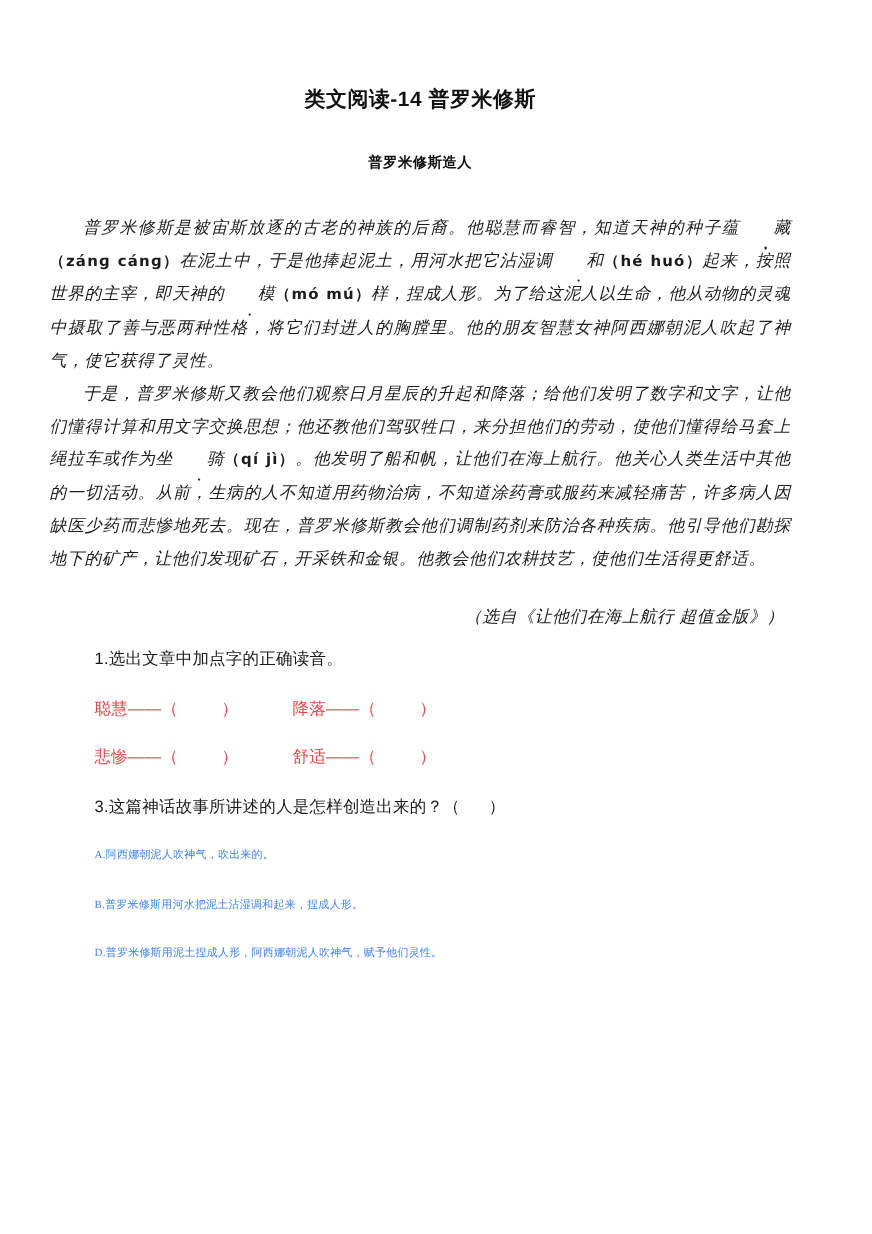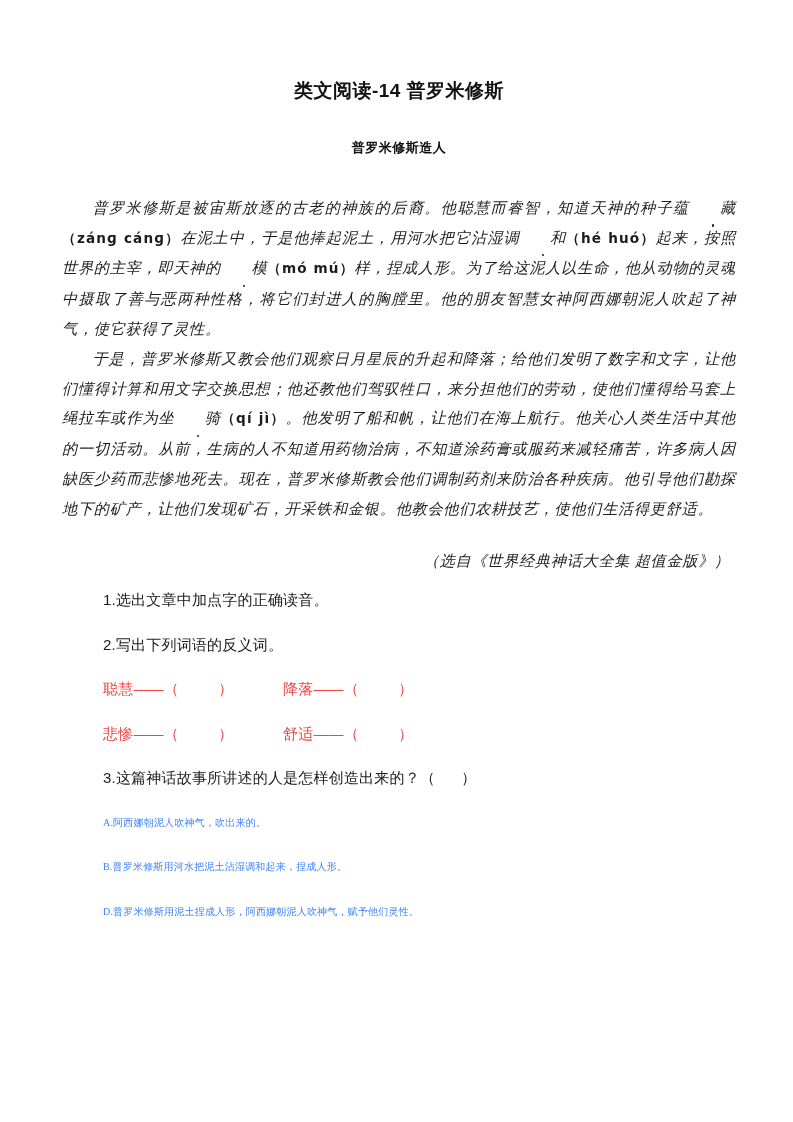--- a/index.html
+++ b/index.html
@@ -19,21 +19,21 @@
   .page {
     position: absolute;
     top: 0; left: 0;
     width: 793px;
     height: 1122px;
     box-sizing: border-box;
     padding: 0;
   }
   .content {
     position: absolute;
-    left: 62px;
+    left: 45px;
     top: 0;
     width: 674px;
   }
 
   
   .doc-title {
     margin: 0;
     padding-top: 78px;
     text-align: center;
     font-family: "Liberation Sans", "DejaVu Sans", sans-serif;
@@ -155,27 +155,26 @@
   <div class="content">
 
     <h1 class="doc-title">类文阅读-14 普罗米修斯</h1>
     <h2 class="doc-subtitle">普罗米修斯造人</h2>
 
     <div class="passage">
       <p class="para">普罗米修斯是被宙斯放逐的古老的神族的后裔。他聪慧而睿智，知道天神的种子蕴<span class="dot">藏</span><span class="py">（zánɡ cánɡ）</span>在泥土中，于是他捧起泥土，用河水把它沾湿调<span class="dot">和</span><span class="py">（hé huó）</span>起来，按照世界的主宰，即天神的<span class="dot">模</span><span class="py">（mó mú）</span>样，捏成人形。为了给这泥人以生命，他从动物的灵魂中摄取了善与恶两种性格，将它们封进人的胸膛里。他的朋友智慧女神阿西娜朝泥人吹起了神气，使它获得了灵性。</p>
       <p class="para">于是，普罗米修斯又教会他们观察日月星辰的升起和降落；给他们发明了数字和文字，让他们懂得计算和用文字交换思想；他还教他们驾驭牲口，来分担他们的劳动，使他们懂得给马套上绳拉车或作为坐<span class="dot">骑</span><span class="py">（qí jì）</span>。他发明了船和帆，让他们在海上航行。他关心人类生活中其他的一切活动。从前，生病的人不知道用药物治病，不知道涂药膏或服药来减轻痛苦，许多病人因缺医少药而悲惨地死去。现在，普罗米修斯教会他们调制药剂来防治各种疾病。他引导他们勘探地下的矿产，让他们发现矿石，开采铁和金银。他教会他们农耕技艺，使他们生活得更舒适。</p>
     </div>
 
-    <p class="source">（选自《世界经典神话大全集 超值金版》）</p>
+    <p class="source">（选自《让他们在海上航行 超值金版》）</p>
 
     <div class="questions">
 
       <p class="q-line">1.选出文章中加点字的正确读音。</p>
 
-      <p class="q-line">2.写出下列词语的反义词。</p>
 
       <div class="pair-row">
         <span class="pair-cell first">聪慧——（         ）</span>
         <span class="pair-cell">降落——（         ）</span>
       </div>
 
       <div class="pair-row">
         <span class="pair-cell first">悲惨——（         ）</span>
         <span class="pair-cell">舒适——（         ）</span>
       </div>

